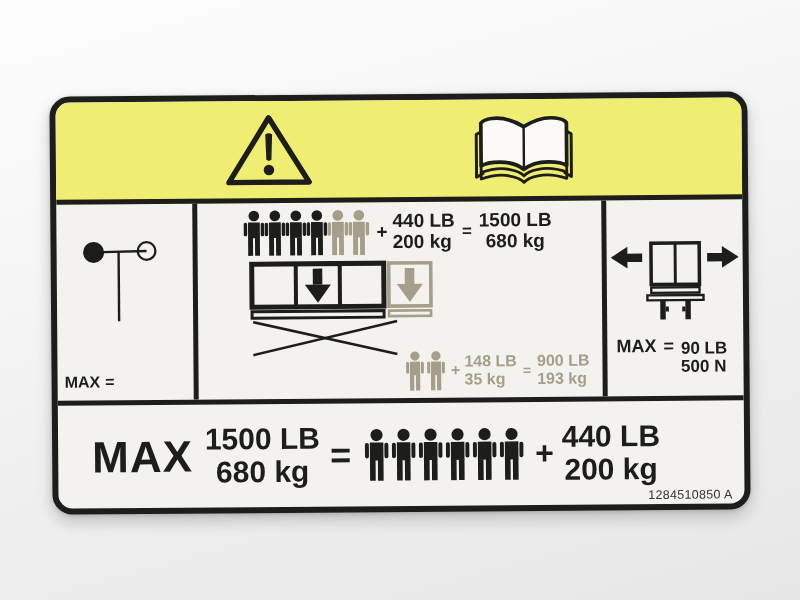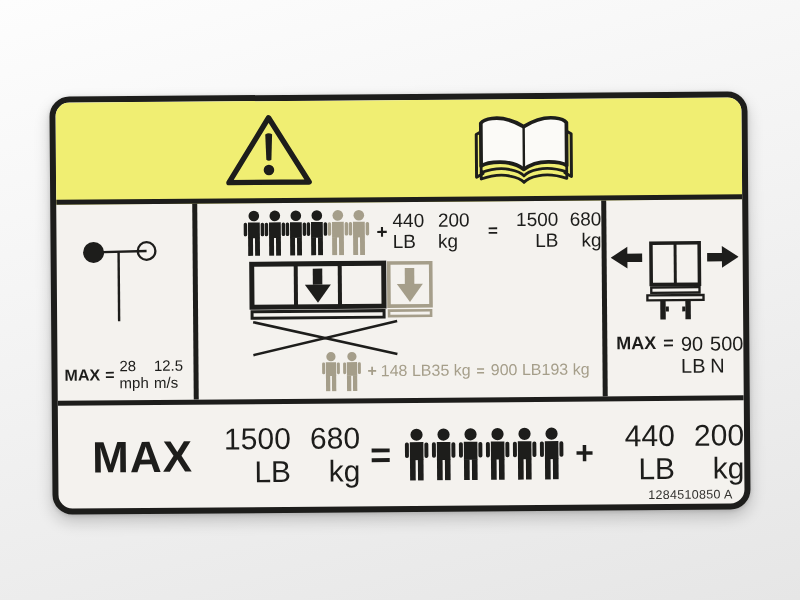--- a/index.html
+++ b/index.html
@@ -33,27 +33,27 @@
   .mid{flex:1 1 auto;display:flex;min-height:0;}
   .panel{position:relative;box-sizing:border-box;}
   .p-wind{flex:0 0 141px;border-right:5px solid var(--black);}
   .p-cap{flex:1 1 auto;border-right:5px solid var(--black);}
   .p-force{flex:0 0 136px;}
   .wind-ico{position:absolute;left:25px;top:36px;width:78px;height:84px;}
   .force-ico{position:absolute;left:4px;top:40px;width:128px;height:92px;}
   .platform-ico{position:absolute;left:51px;top:58px;width:192px;height:100px;}
   
   .eqrow{display:flex;align-items:center;font-weight:700;}
-  .frac{display:flex;line-height:1.1;font-weight:400;}
+  .frac{display:flex;flex-direction:column;line-height:1.1;font-weight:700;}
   .fl{align-items:flex-start;} .fc{align-items:center;text-align:right;}
   .max-eq{position:absolute;}
   .p-wind .max-eq{left:7px;bottom:9px;font-size:16px;gap:5px;}
   .p-wind .frac{font-size:15px;}
   .p-force .max-eq{left:9px;bottom:19px;font-size:18px;gap:7px;}
-  .p-force .frac{font-size:20px;margin-top:24px;}
+  .p-force .frac{font-size:17px;margin-top:24px;}
   .cap-top{position:absolute;left:46px;top:7px;font-size:19px;}
   .cap-top .plus{font-size:19px;margin:0 5px 0 7px;}
   .cap-top .eqs{font-size:17px;margin:0 7px;}
   .cap-ext{position:absolute;right:13px;bottom:7px;font-size:16px;color:var(--gray);}
   .cap-ext .plus{font-size:16px;margin:0 4px 0 5px;}
   .cap-ext .eqs{font-size:14px;margin:0 6px;}
   
   .pgroup{display:flex;align-items:flex-end;}
   .person{display:block;}
   .p-black{color:var(--black);} .p-gray{color:var(--gray);}
@@ -107,24 +107,20 @@
     <div class="panel p-wind">
       <svg class="wind-ico" viewBox="0 0 78 84">
         <line class="ink" x1="12" y1="12" x2="65" y2="11" stroke-width="2.4"></line>
         <line class="ink" x1="37" y1="12" x2="37" y2="81" stroke-width="2.4"></line>
         <circle class="inkf" cx="12" cy="12" r="10.5"></circle>
         <circle class="ink nofill" cx="65" cy="11" r="8.8" stroke-width="2.3"></circle>
       </svg>
       <div class="eqrow max-eq">
         <span>MAX</span>
         <span>=</span>
-        <span class="frac fl">
-          <span>28 mph</span>
-          <span>12.5 m/s</span>
-        </span>
       </div>
     </div>
 
     <div class="panel p-cap">
 
       <div class="eqrow cap-top">
         <span class="pgroup">
             <svg class="person p-black" viewBox="0 0 20 32">
               <g fill="currentColor">
                 <circle cx="10" cy="4.1" r="3.7"></circle>

